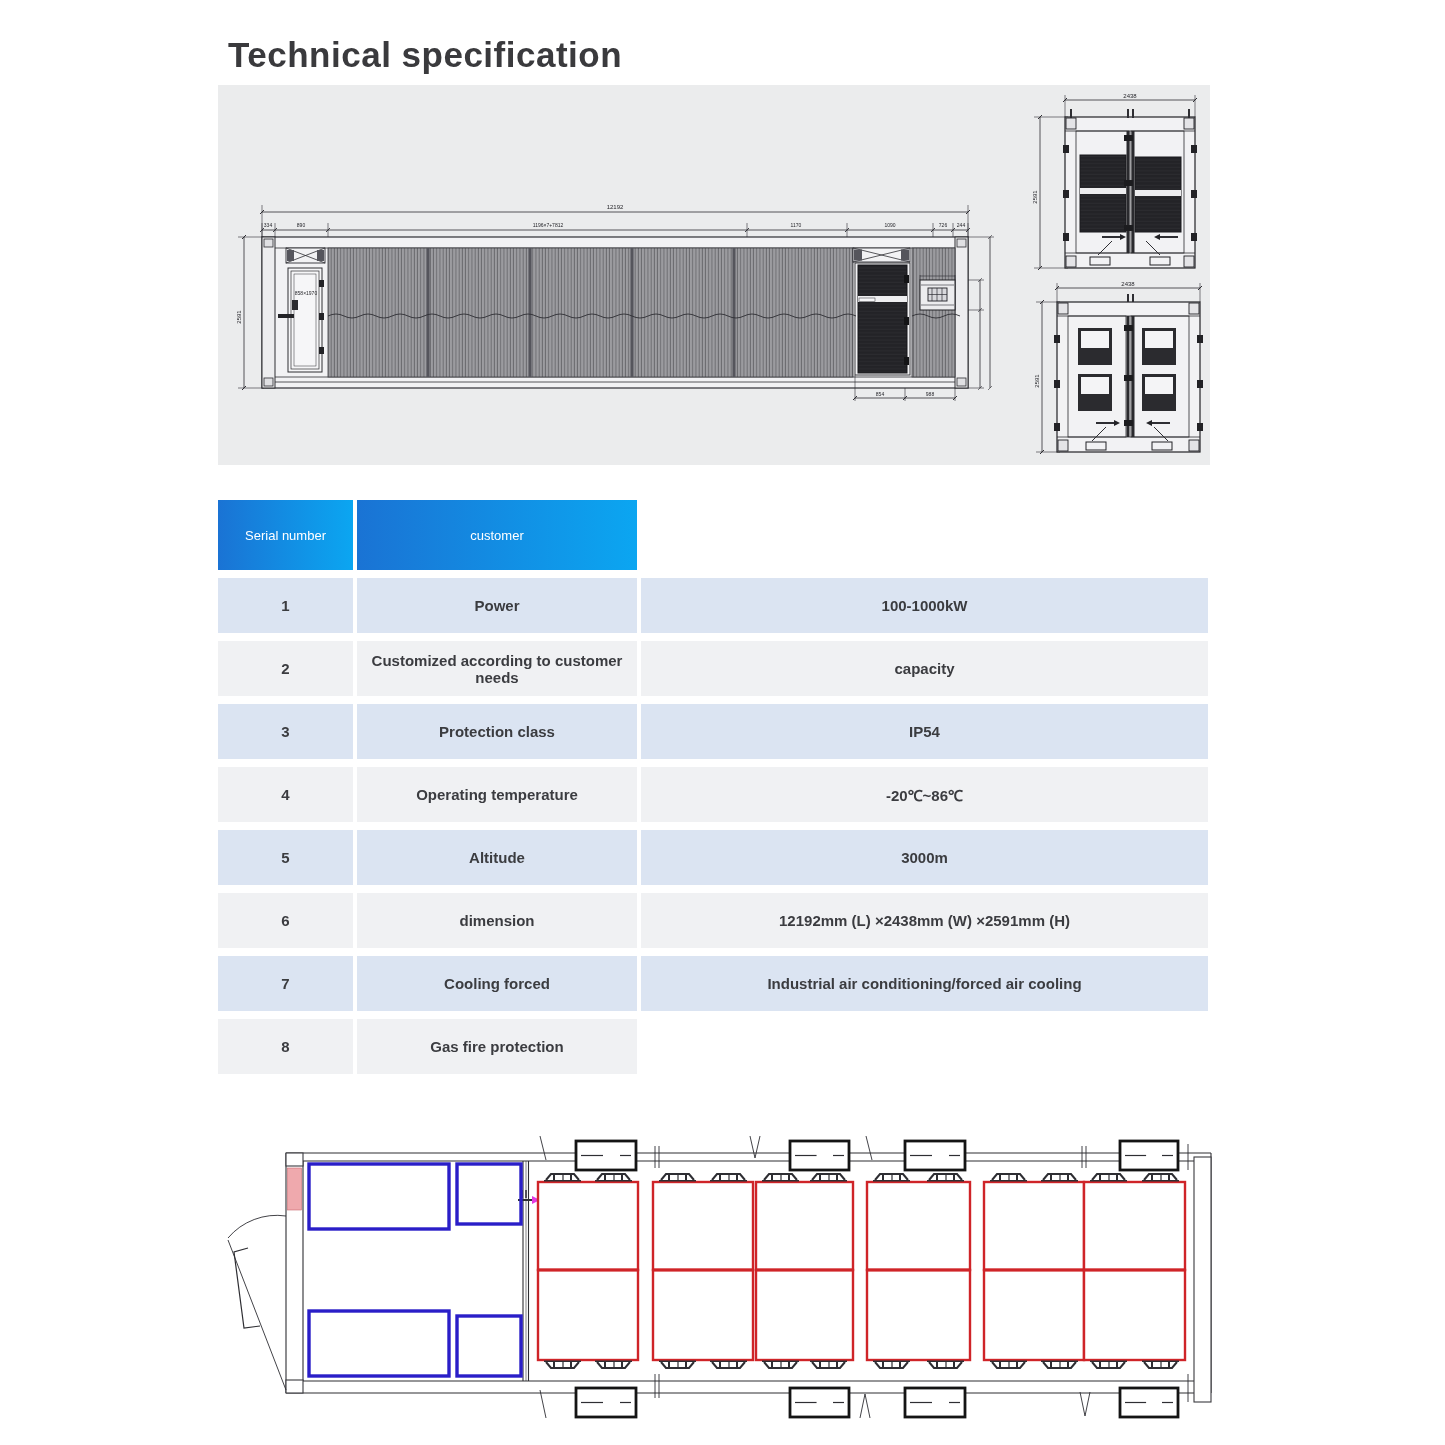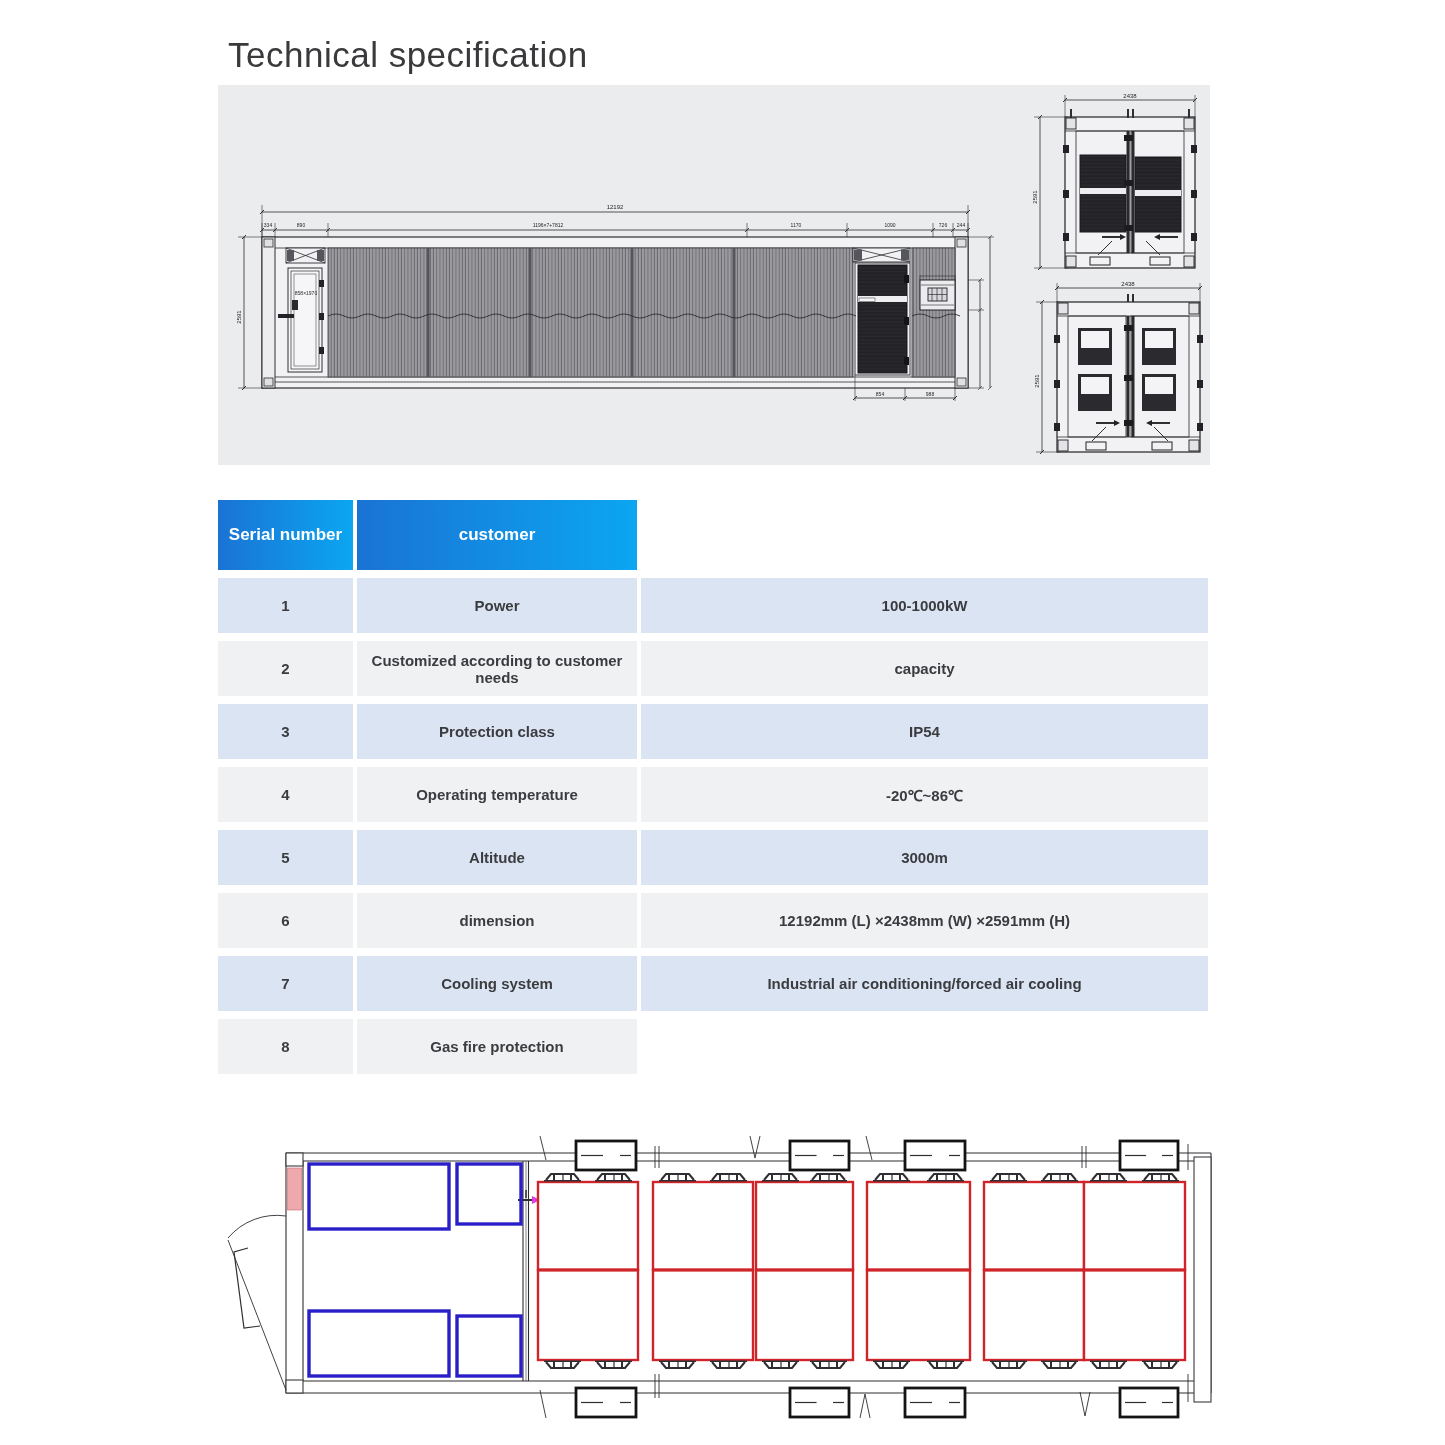--- a/index.html
+++ b/index.html
@@ -2,34 +2,34 @@
 <html><head>
 <meta charset="utf-8">
 <style>
   html,body{margin:0;padding:0;}
   body{
     width:1445px;height:1445px;position:relative;background:#ffffff;
     font-family:"Liberation Sans",sans-serif;overflow:hidden;
   }
   .page-title{
     position:absolute;left:228px;top:12px;
-    font-size:35px;font-weight:normal;color:#3a3a3d;letter-spacing:.5px;
+    font-size:35px;font-weight:bold;color:#3a3a3d;letter-spacing:.5px;
   }
   .drawing-panel{
     position:absolute;left:218px;top:85px;width:992px;height:380px;
     background:#ebeced;
   }
   .spec-table{position:absolute;left:218px;top:500px;width:990px;}
   .thead,.trow{
     display:grid;grid-template-columns:135px 280px 1fr;column-gap:4px;
   }
   .thead{height:70px;}
   .th{
     background:linear-gradient(90deg,#1a73d4,#0ba6f1);
-    color:#ffffff;font-weight:bold;font-size:17px;
+    color:#ffffff;font-weight:normal;font-size:13px;
     display:flex;align-items:center;justify-content:center;text-align:center;
   }
   .trow{height:55px;margin-top:8px;}
   .td{
     display:flex;align-items:center;justify-content:center;text-align:center;
     font-size:15px;font-weight:600;color:#3b3c40;padding:0 10px;
   }
   .row-blue .td{background:#dbe4f2;}
   .row-gray .td{background:#f0f1f3;}
   .floor-plan{position:absolute;left:220px;top:1128px;width:995px;height:302px;}
@@ -355,21 +355,21 @@
     <div class="td">Altitude</div>
     <div class="td">3000m</div>
   </div>
   <div class="trow row-gray">
     <div class="td">6</div>
     <div class="td">dimension</div>
     <div class="td">12192mm (L) ×2438mm (W) ×2591mm (H)</div>
   </div>
   <div class="trow row-blue">
     <div class="td">7</div>
-    <div class="td">Cooling system</div>
+    <div class="td">Cooling forced</div>
     <div class="td">Industrial air conditioning/forced air cooling</div>
   </div>
   <div class="trow row-gray">
     <div class="td">8</div>
     <div class="td">Gas fire protection</div>
   </div>
 </section>
 
 <section class="floor-plan">
 <svg width="995" height="302" viewBox="0 0 995 302">

